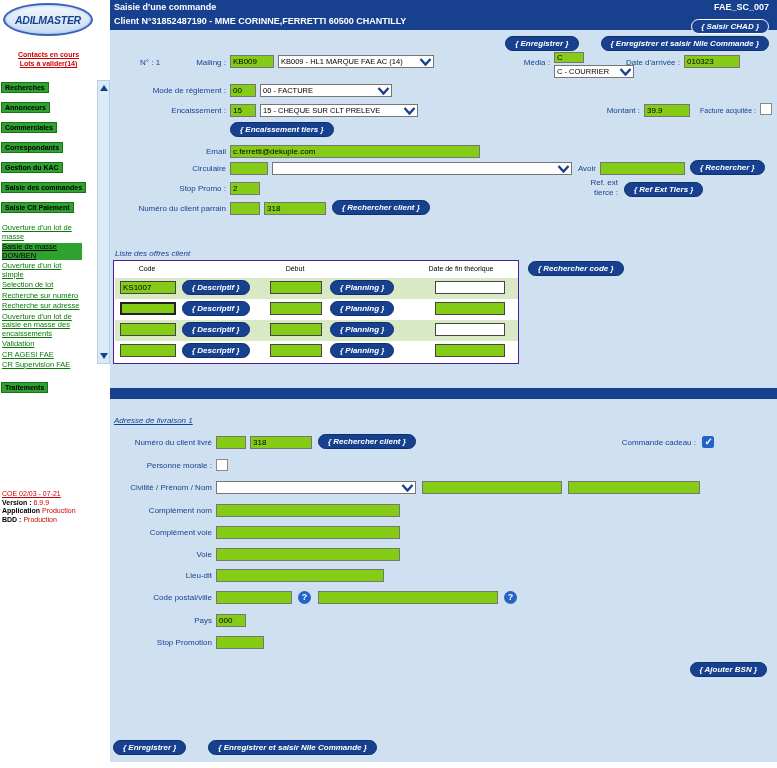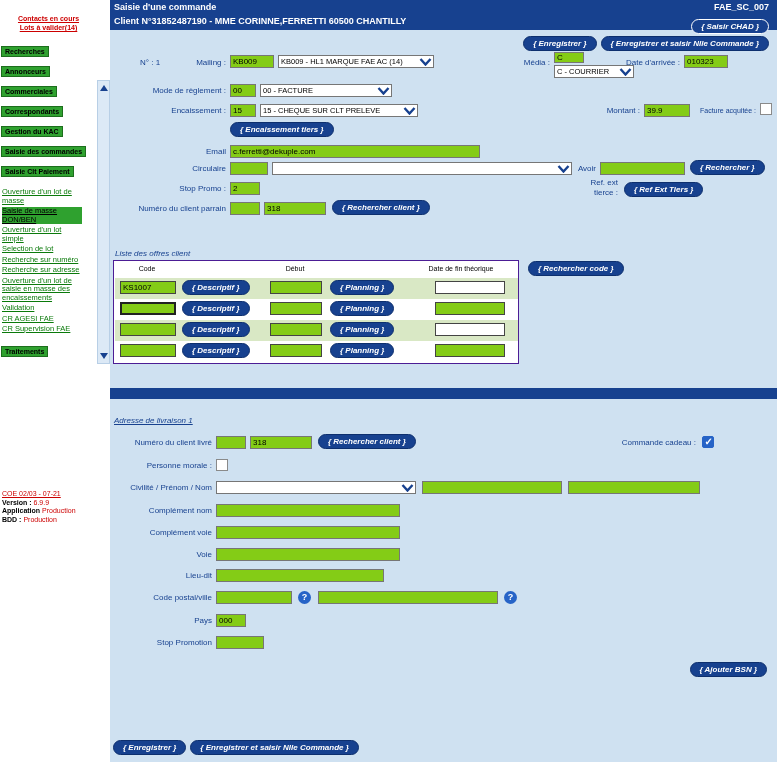--- a/index.html
+++ b/index.html
@@ -43,21 +43,21 @@
   .lbl{position:absolute;font-size:8px;color:#17418f;text-align:right;line-height:10px;}
   .nowrap{white-space:nowrap;}
   .inp{position:absolute;height:13px;border:1px solid #767676;background:#84cc16;font-size:8px;
        font-family:"Liberation Sans",sans-serif;padding:0 2px;color:#000;}
   .sel{position:absolute;height:13px;border:1px solid #767676;background:#fff;display:flex;
        align-items:center;justify-content:space-between;padding:0 1px 0 2px;cursor:pointer;}
   .sel .t{font-size:7.5px;color:#000;white-space:nowrap;overflow:hidden;}
   .chev{flex:0 0 auto;}
   .btn{position:absolute;background:#17418f;color:#fff;font-size:8px;font-style:italic;font-weight:bold;
        border:1px solid #0d2f6e;border-radius:9px;padding:2px 9px;white-space:nowrap;cursor:pointer;line-height:9px;}
-  .flex{position:absolute;display:flex;gap:4px;}
+  .flex{position:absolute;display:flex;gap:22px;}
   .flex .btn{position:static;}
   .chk{position:absolute;width:12px;height:12px;border:1px solid #8a8a8a;background:#fff;cursor:pointer;}
   .chk.on{background:#2663c7;border-color:#2663c7;border-radius:2px;}
   .chk.on::after{content:"\2713";color:#fff;font-size:10px;font-weight:bold;position:absolute;left:1.5px;top:-1px;}
   .qbtn{position:absolute;width:13px;height:13px;border-radius:50%;background:#2663c7;color:#fff;
         font-size:9px;font-weight:bold;text-align:center;line-height:13px;cursor:pointer;}
   .slabel{position:absolute;font-size:8px;font-style:italic;color:#17418f;}
 
   
   #offers-table{position:absolute;left:3px;top:260px;width:406px;height:104px;background:#fff;border:1px solid #4c1d95;}
@@ -66,20 +66,23 @@
   .orow.g{background:#d9e8c5;}
   .orow .inp{border-color:#444;}
   .sep{position:absolute;left:0;top:388px;width:667px;height:11px;background:#17418f;}
 </style>
 </head>
 <body>
 
 <div id="app">
 
   <div id="sidebar">
+    <div class="logo">
+        <span>ADILMASTER</span>
+      </div>
     <div class="toplinks">
       <a class="toplink">Contacts en cours</a>
       <a class="toplink">Lots à valider(14)</a>
     </div>
     <div class="menu">
       <div class="mline"><span class="menu-item">Recherches</span></div>
       <div class="mline"><span class="menu-item">Annonceurs</span></div>
       <div class="mline"><span class="menu-item">Commerciales</span></div>
       <div class="mline"><span class="menu-item">Correspondants</span></div>
       <div class="mline"><span class="menu-item">Gestion du KAC</span></div>
@@ -140,21 +143,21 @@
     </div>
     <div class="lbl" style="left:400px;top:58px;width:40px;">Média :</div>
     <input class="inp" style="left: 444px; top: 52px; width: 30px; height: 11px;" value="C">
     <div class="sel" style="left:444px;top:65px;width:80px;">
       <span class="t">C - COURRIER</span>
       <svg class="chev" width="13" height="8" viewBox="0 0 13 8">
           <polyline points="1.5,1 6.5,6.5 11.5,1" fill="none" stroke="#17418f" stroke-width="2.4"></polyline>
         </svg>
     </div>
     <div class="lbl" style="left:505px;top:58px;width:65px;">Date d'arrivée :</div>
-    <input class="inp" style="left: 574px; top: 55px; width: 44px;" value="010323">
+    <input class="inp" style="left: 574px; top: 55px; width: 56px;" value="010323">
 
     <div class="lbl" style="left:0px;top:86px;width:116px;">Mode de règlement :</div>
     <input class="inp" style="left: 120px; top: 84px; width: 26px;" value="00">
     <div class="sel" style="left:150px;top:84px;width:132px;">
       <span class="t">00 - FACTURE</span>
       <svg class="chev" width="13" height="8" viewBox="0 0 13 8">
           <polyline points="1.5,1 6.5,6.5 11.5,1" fill="none" stroke="#17418f" stroke-width="2.4"></polyline>
         </svg>
     </div>
 

